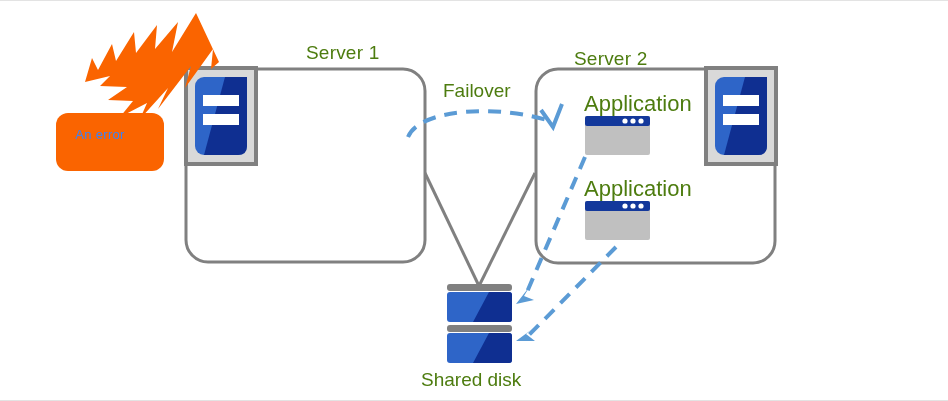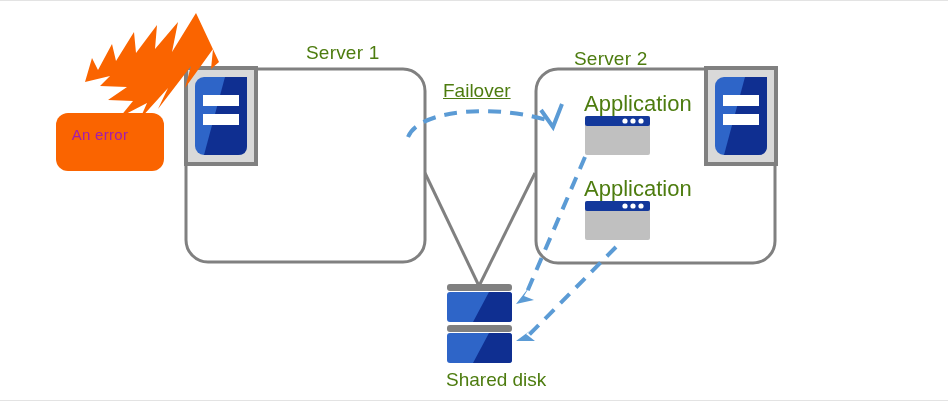--- a/index.html
+++ b/index.html
@@ -32,30 +32,28 @@
   }
   .title-lbl {
     font-size: 19px;
     letter-spacing: 0.2px;
   }
   .app-lbl {
     font-size: 22px;
   }
   .failover-lbl {
     font-size: 19px;
-    text-decoration: underline;
   }
   .disk-lbl {
     font-size: 19px;
-    margin-left: 25px;
   }
   .err-text {
     position: absolute;
-    color: #a21caf;
-    font-size: 15px;
+    color: #3b82f6;
+    font-size: 13px;
     text-align: center;
     line-height: 23px;
     width: 88px;
     left: 56px;
     top: 123px;
     letter-spacing: 0.3px;
   }
   .frame-top {
     position: absolute;
     left: 0; top: 0;

